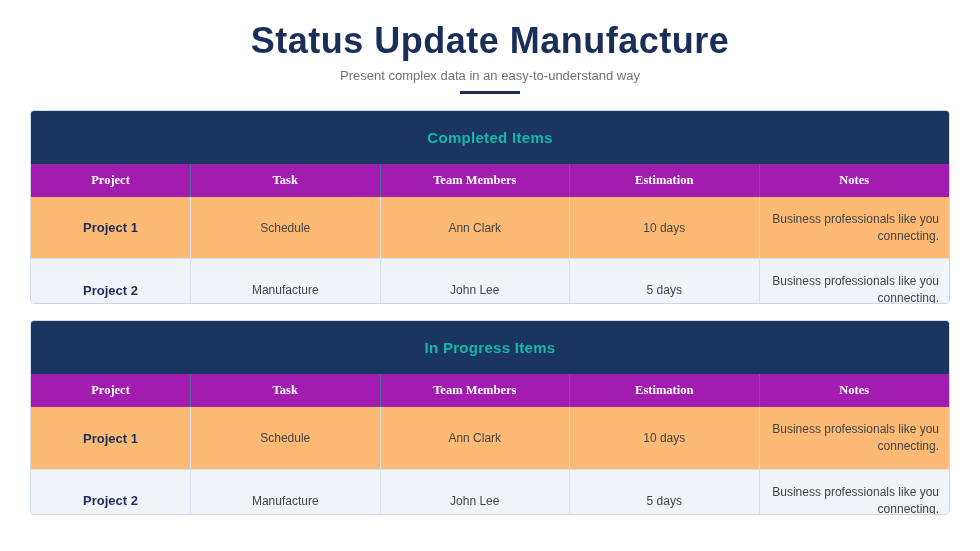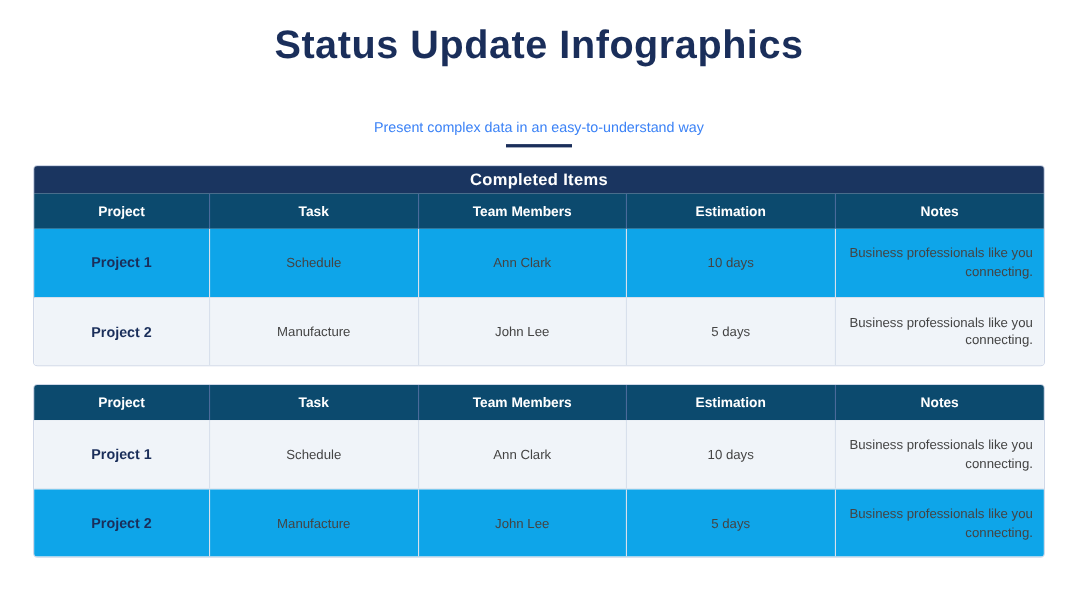--- a/index.html
+++ b/index.html
@@ -21,74 +21,74 @@
       font-size: 36px;
       font-weight: 800;
       color: #1a2e5a;
       text-align: center;
       margin-bottom: 6px;
       letter-spacing: 0.5px;
     }
 
     .page-subtitle {
       font-size: 13px;
-      color: #3b82f6;
+      color: #737373;
       text-align: center;
       margin-bottom: 8px;
-      margin-top: 40px;
     }
 
     .divider {
       width: 60px;
       height: 3px;
       background: #1a2e5a;
       margin: 0 auto 16px auto;
     }
 
     .table-section {
       width: 100%;
       margin-bottom: 16px;
       border-radius: 4px;
       overflow: hidden;
       border: 1px solid #d0d8e8;
     }
 
     .section-header {
       background: #1a3560;
-      color: #ffffff;
+      color: #14b8a6;
       text-align: center;
       font-size: 15px;
       font-weight: 700;
-      padding: 4px 0;
+      padding: 18px 0;
       letter-spacing: 0.3px;
     }
 
     .col-headers {
       display: grid;
       grid-template-columns: 160px 1fr 1fr 1fr 1fr;
-      background: #0c4a6e;
+      background: #a21caf;
+      font-family: Liberation Serif, serif;
     }
 
     .col-header {
       color: #ffffff;
       font-size: 12.5px;
       font-weight: 700;
       text-align: center;
       padding: 9px 8px;
       border-right: 1px solid #4a6a9a;
     }
 
     .col-header:last-child {
       border-right: none;
     }
 
     .table-row {
       display: grid;
       grid-template-columns: 160px 1fr 1fr 1fr 1fr;
-      background: #0ea5e9;
+      background: #fdba74;
     }
 
     .table-row:nth-child(even) {
       background: #f0f4f9;
     }
 
     .table-row:not(:last-child) {
       border-bottom: 1px solid #d8e0ec;
     }
 
@@ -116,21 +116,21 @@
     .cell.notes-cell {
       font-size: 12px;
       color: #444;
       line-height: 1.4;
       text-align: right;
     }
   </style>
 </head>
 <body>
 
-<h1 class="page-title">Status Update Infographics</h1>
+<h1 class="page-title">Status Update Manufacture</h1>
 
 <p class="page-subtitle">Present complex data in an easy-to-understand way</p>
 
 <div class="divider"></div>
 
 <div class="table-section">
   <div class="section-header">Completed Items</div>
   <div class="col-headers">
     <div class="col-header">Project</div>
     <div class="col-header">Task</div>
@@ -150,20 +150,21 @@
   <div class="table-row">
     <div class="cell project-name">Project 2</div>
     <div class="cell">Manufacture</div>
     <div class="cell">John Lee</div>
     <div class="cell">5 days</div>
     <div class="cell notes-cell">Business professionals like you connecting.</div>
   </div>
 </div>
 
 <div class="table-section">
+  <div class="section-header">In Progress  Items</div>
   <div class="col-headers">
     <div class="col-header">Project</div>
     <div class="col-header">Task</div>
     <div class="col-header">Team Members</div>
     <div class="col-header">Estimation</div>
     <div class="col-header">Notes</div>
   </div>
 
   <div class="table-row">
     <div class="cell project-name">Project 1</div>

